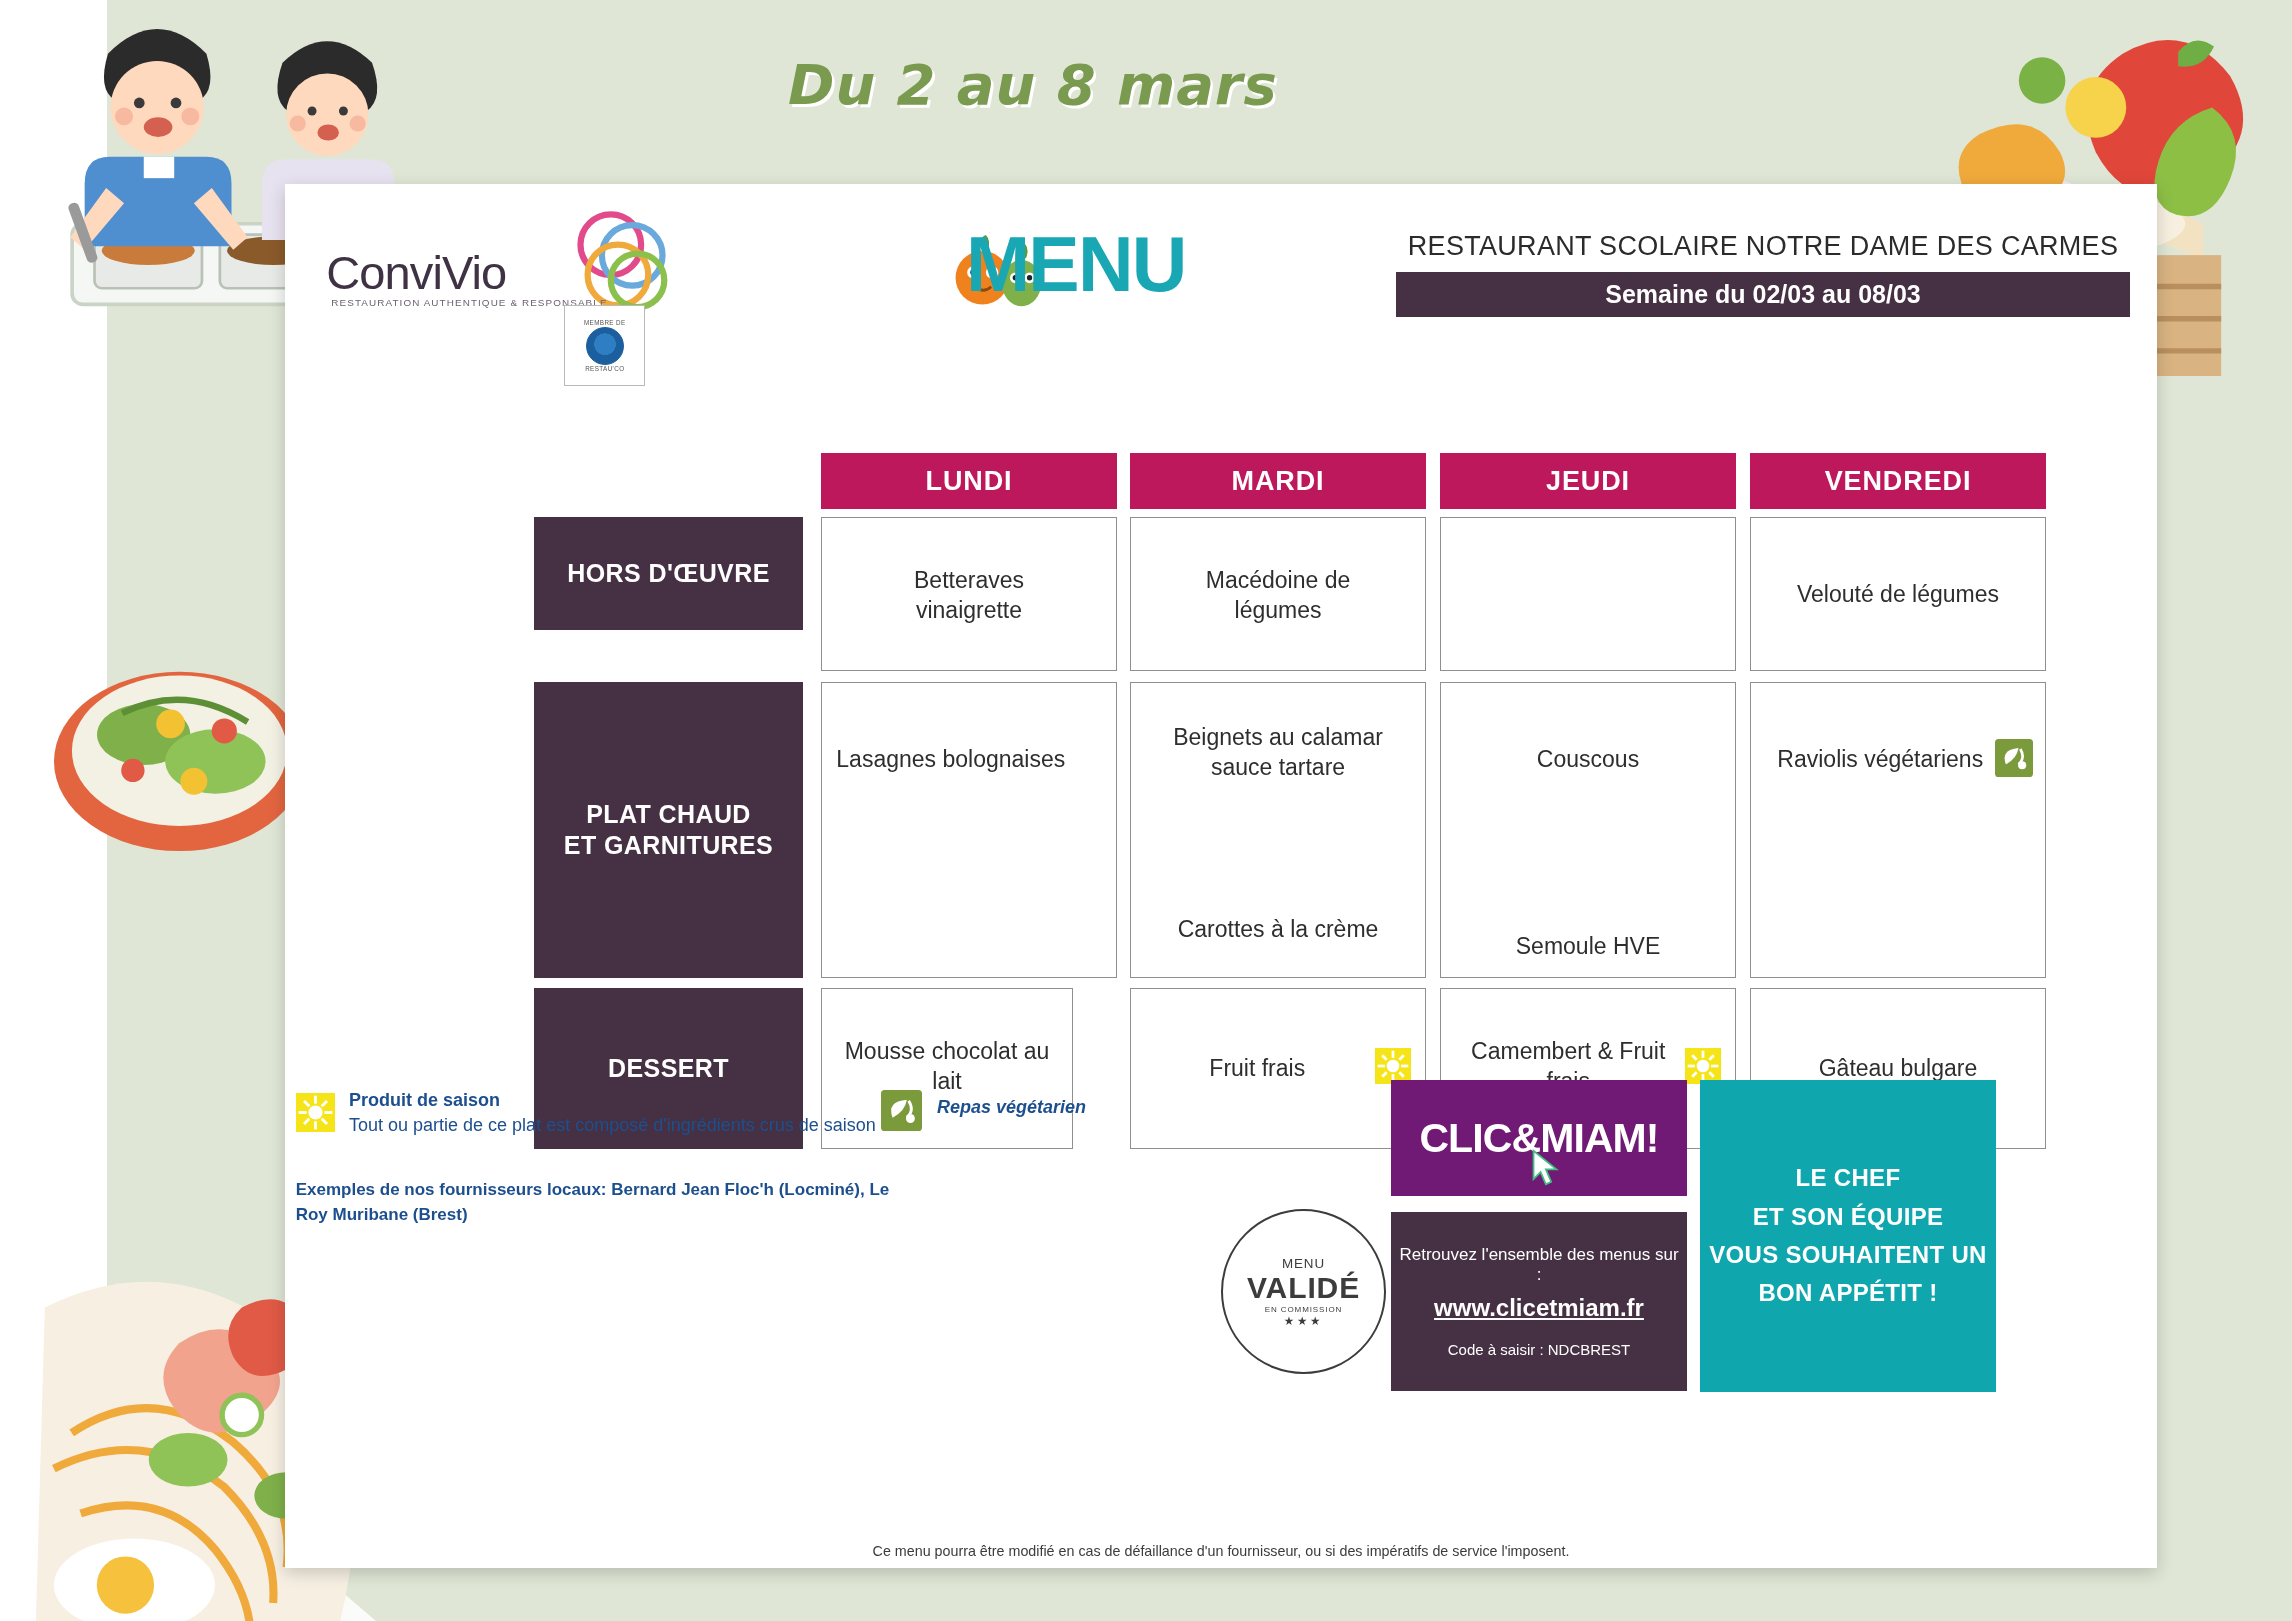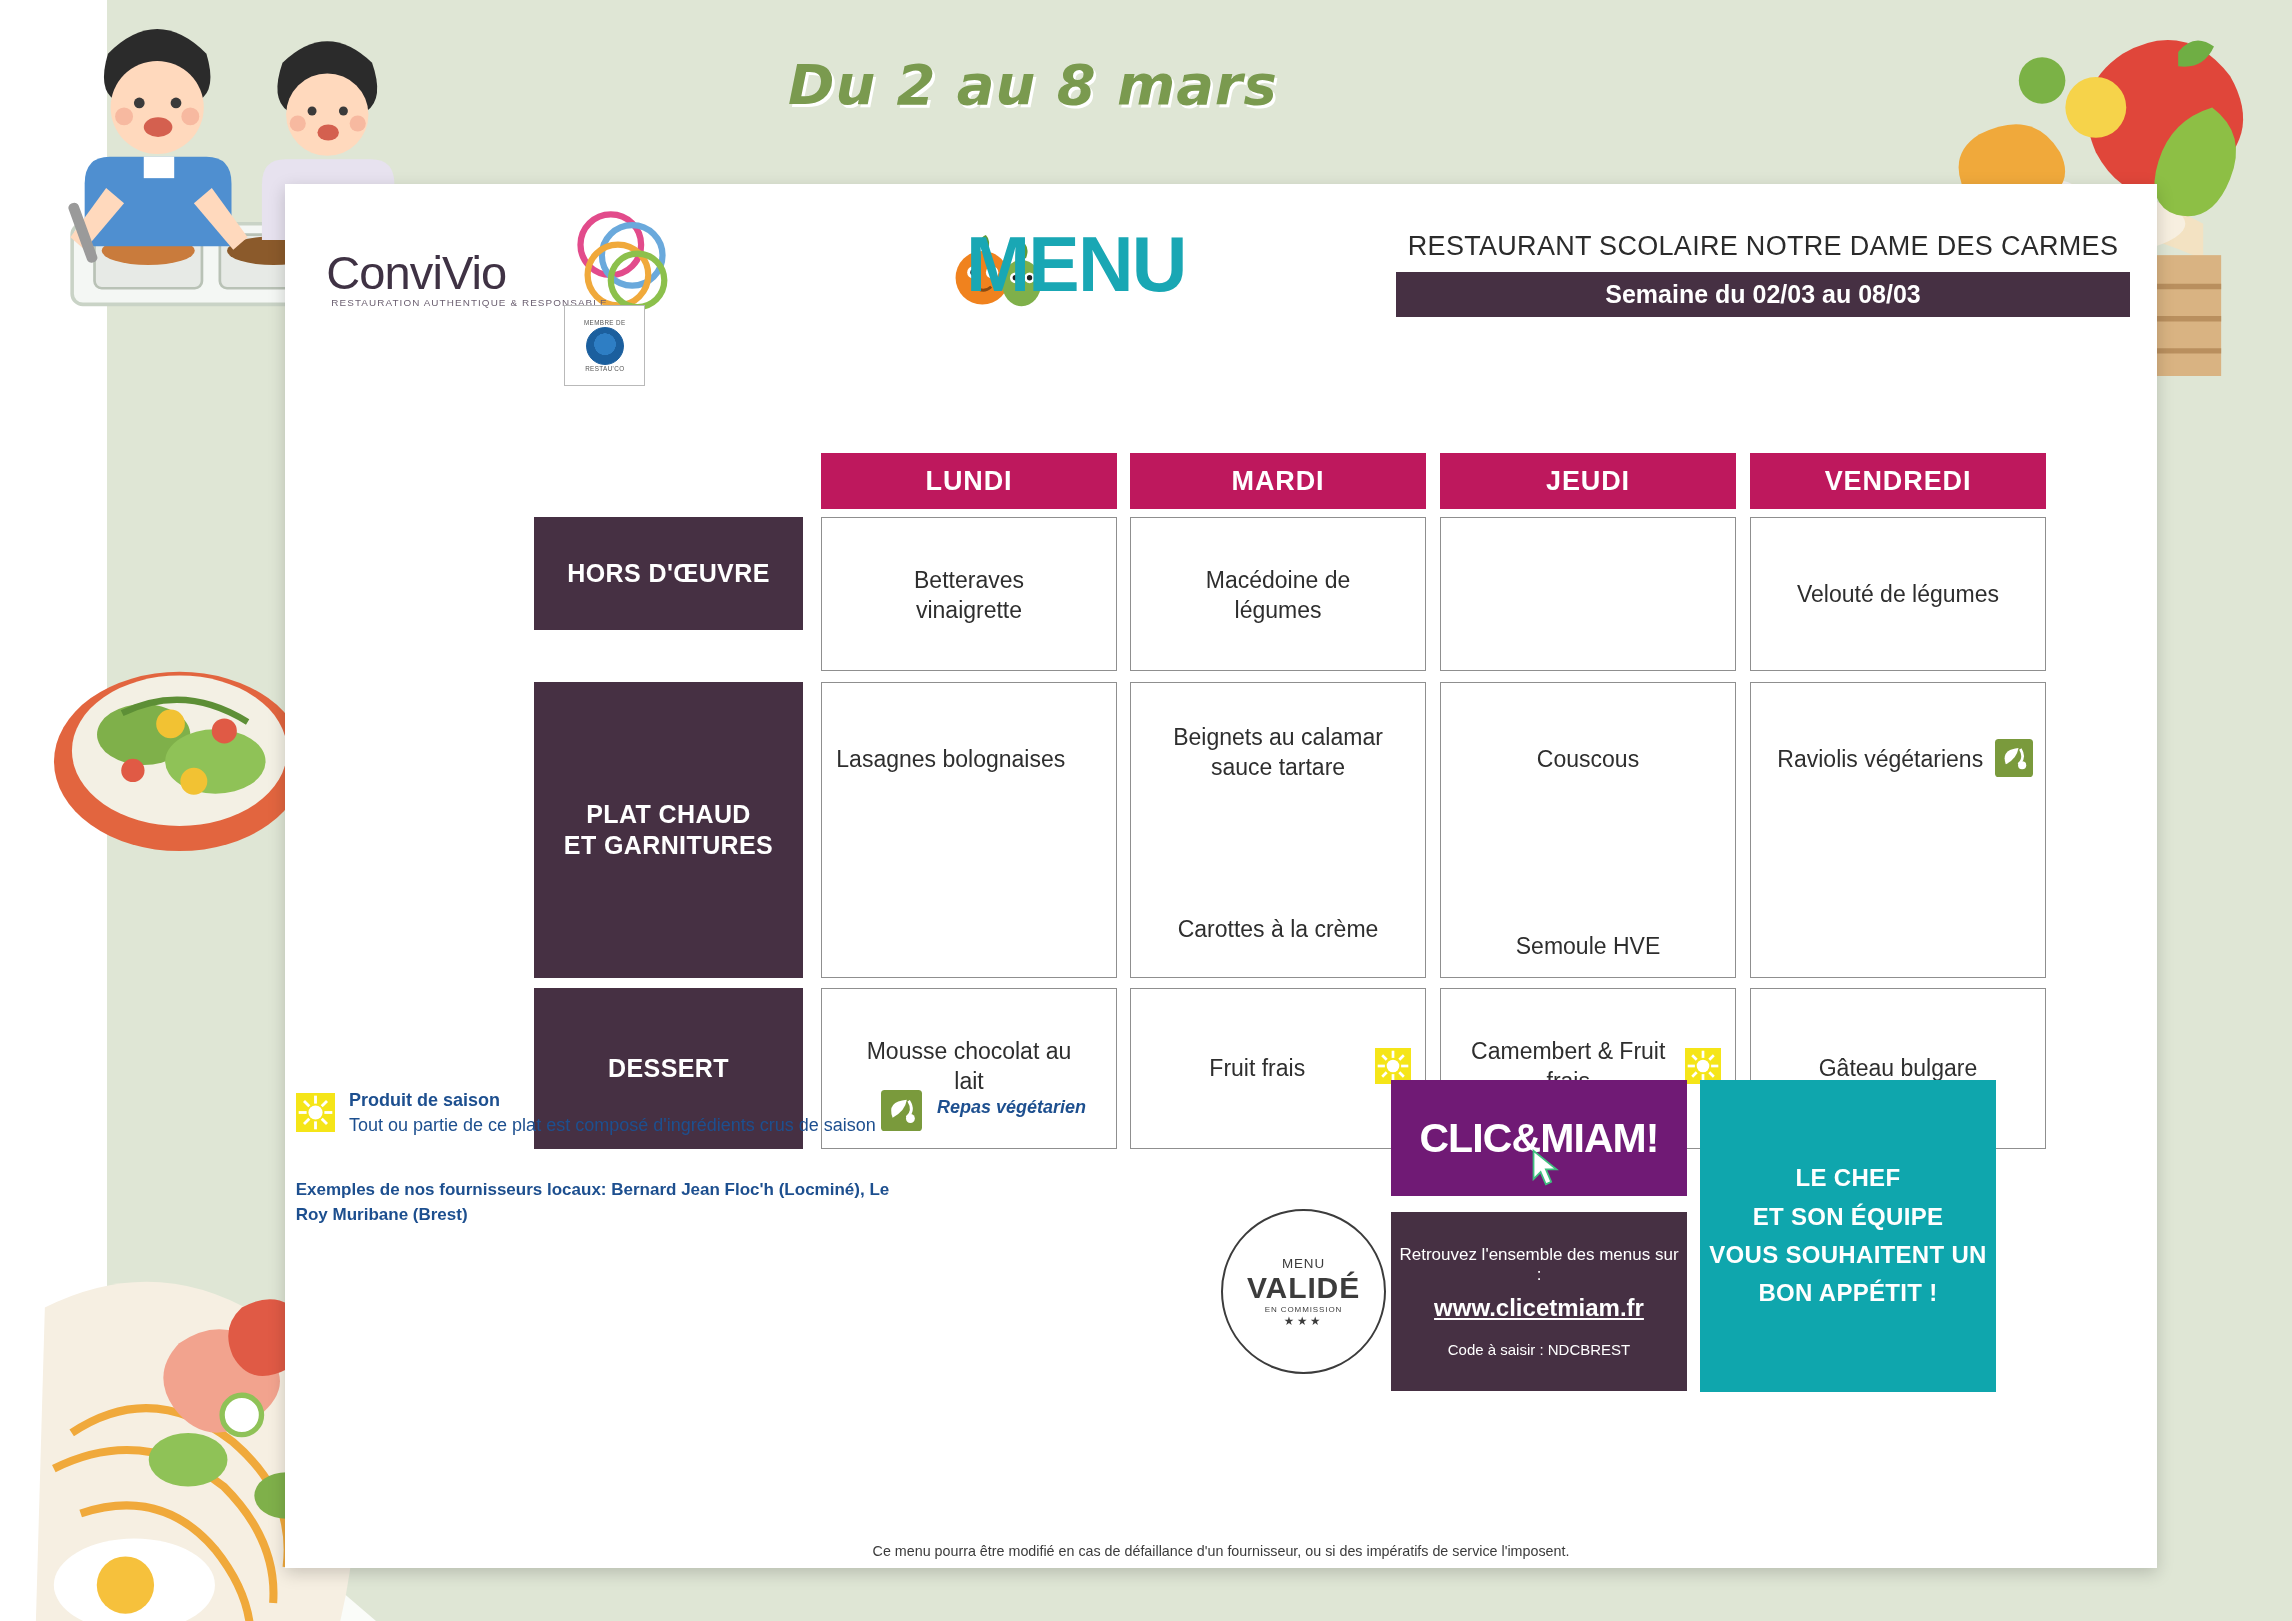--- a/index.html
+++ b/index.html
@@ -352,21 +352,21 @@
       <div class="cell-txt" style="top:61px; padding-right:48px;">Raviolis végétariens</div>
       <div class="veg-icon" style="right:12.5px; top:56px;">
         <svg viewBox="0 0 42 42" width="38" height="38">
           <path d="M12 28 q-6 -16 14 -18 q-2 12 -14 18z" fill="#ffffff"></path>
           <path d="M28 11 q6 10 -2 17" stroke="#ffffff" stroke-width="3" fill="none"></path>
           <circle cx="30" cy="29" r="4.5" fill="#ffffff"></circle>
         </svg>
       </div>
     </div>
 
-    <div class="cell" style="left:536px; top:804px; width:296px; height:161px;">
+    <div class="cell" style="left:536px; top:804px; width:252px; height:161px;">
       <div class="cell-txt" style="top:47px;">Mousse chocolat au<br>lait</div>
     </div>
     <div class="cell" style="left:845px; top:804px; width:296px; height:161px;">
       <div class="cell-txt" style="top:64px; padding-right:54px;">Fruit frais</div>
       <svg class="sun-icon" style="right:14.3px; top:59px;" viewBox="0 0 40 40">
         <rect x="0" y="0" width="40" height="40" fill="#f5e518"></rect>
         <circle cx="20" cy="20" r="7" fill="#ffffff"></circle>
         <g stroke="#ffffff" stroke-width="3">
           <path d="M20 3 V11"></path>
             <path d="M20 29 V37"></path>

